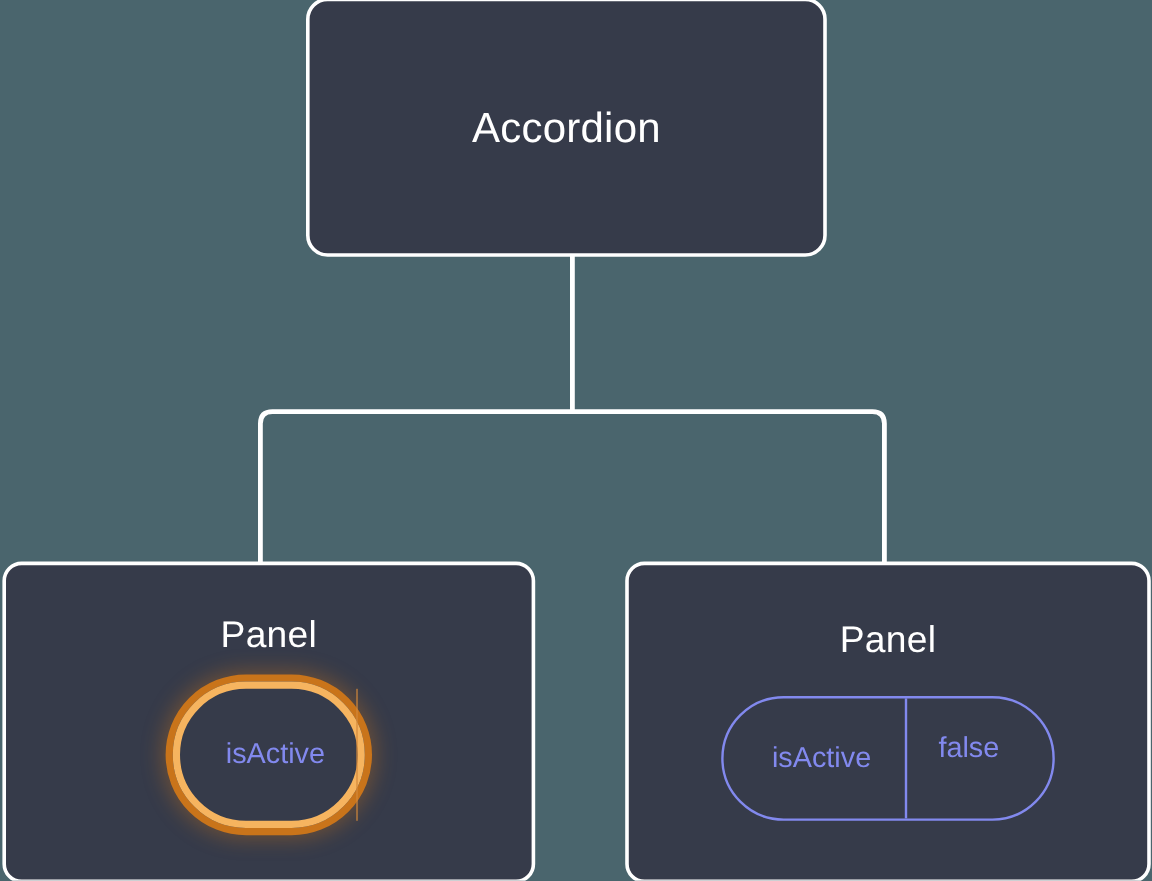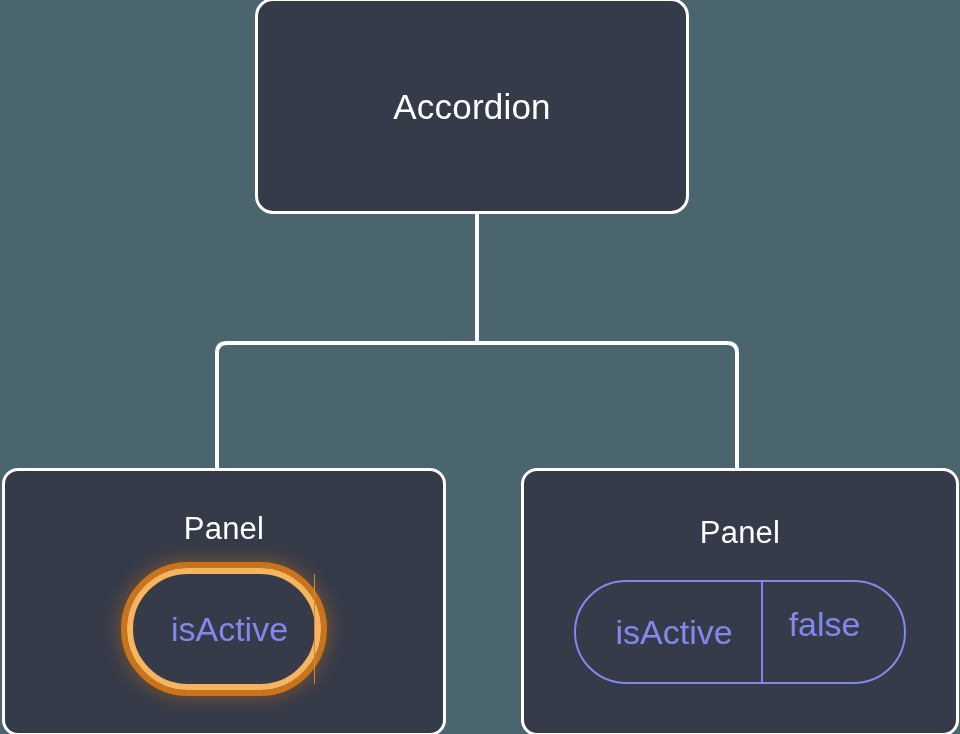--- a/index.html
+++ b/index.html
@@ -98,21 +98,21 @@
     align-items: stretch;
     background: #363b4a;
     border-radius: 999px;
     white-space: nowrap;
   }
   .pill-key, .pill-val {
     display: flex;
     align-items: center;
     justify-content: center;
     color: #8289ee;
-    font-size: 34px;
+    font-size: 24px;
     line-height: 1;
   }
 
   
   .pill-plain {
     border: 2px solid #8289ee;
     height: 104px;
     margin-top: 32px;
   }
   .pill-plain .pill-key {

